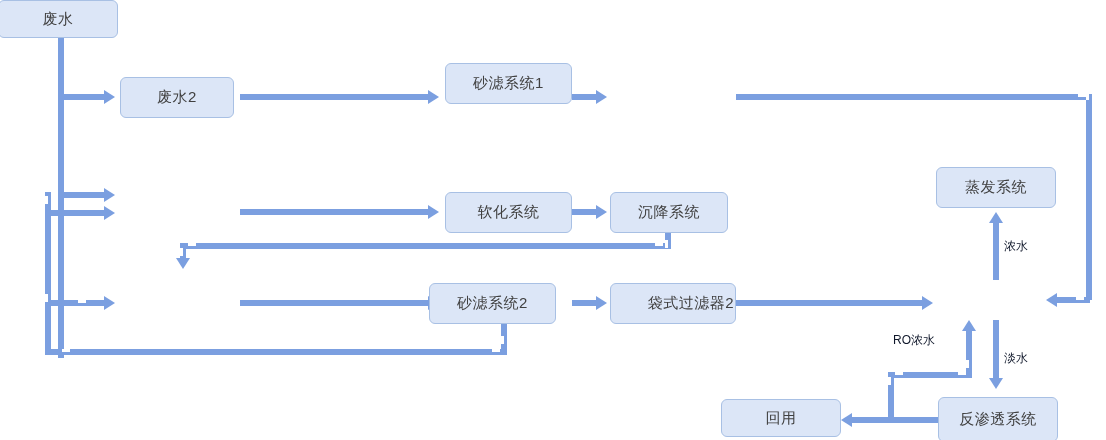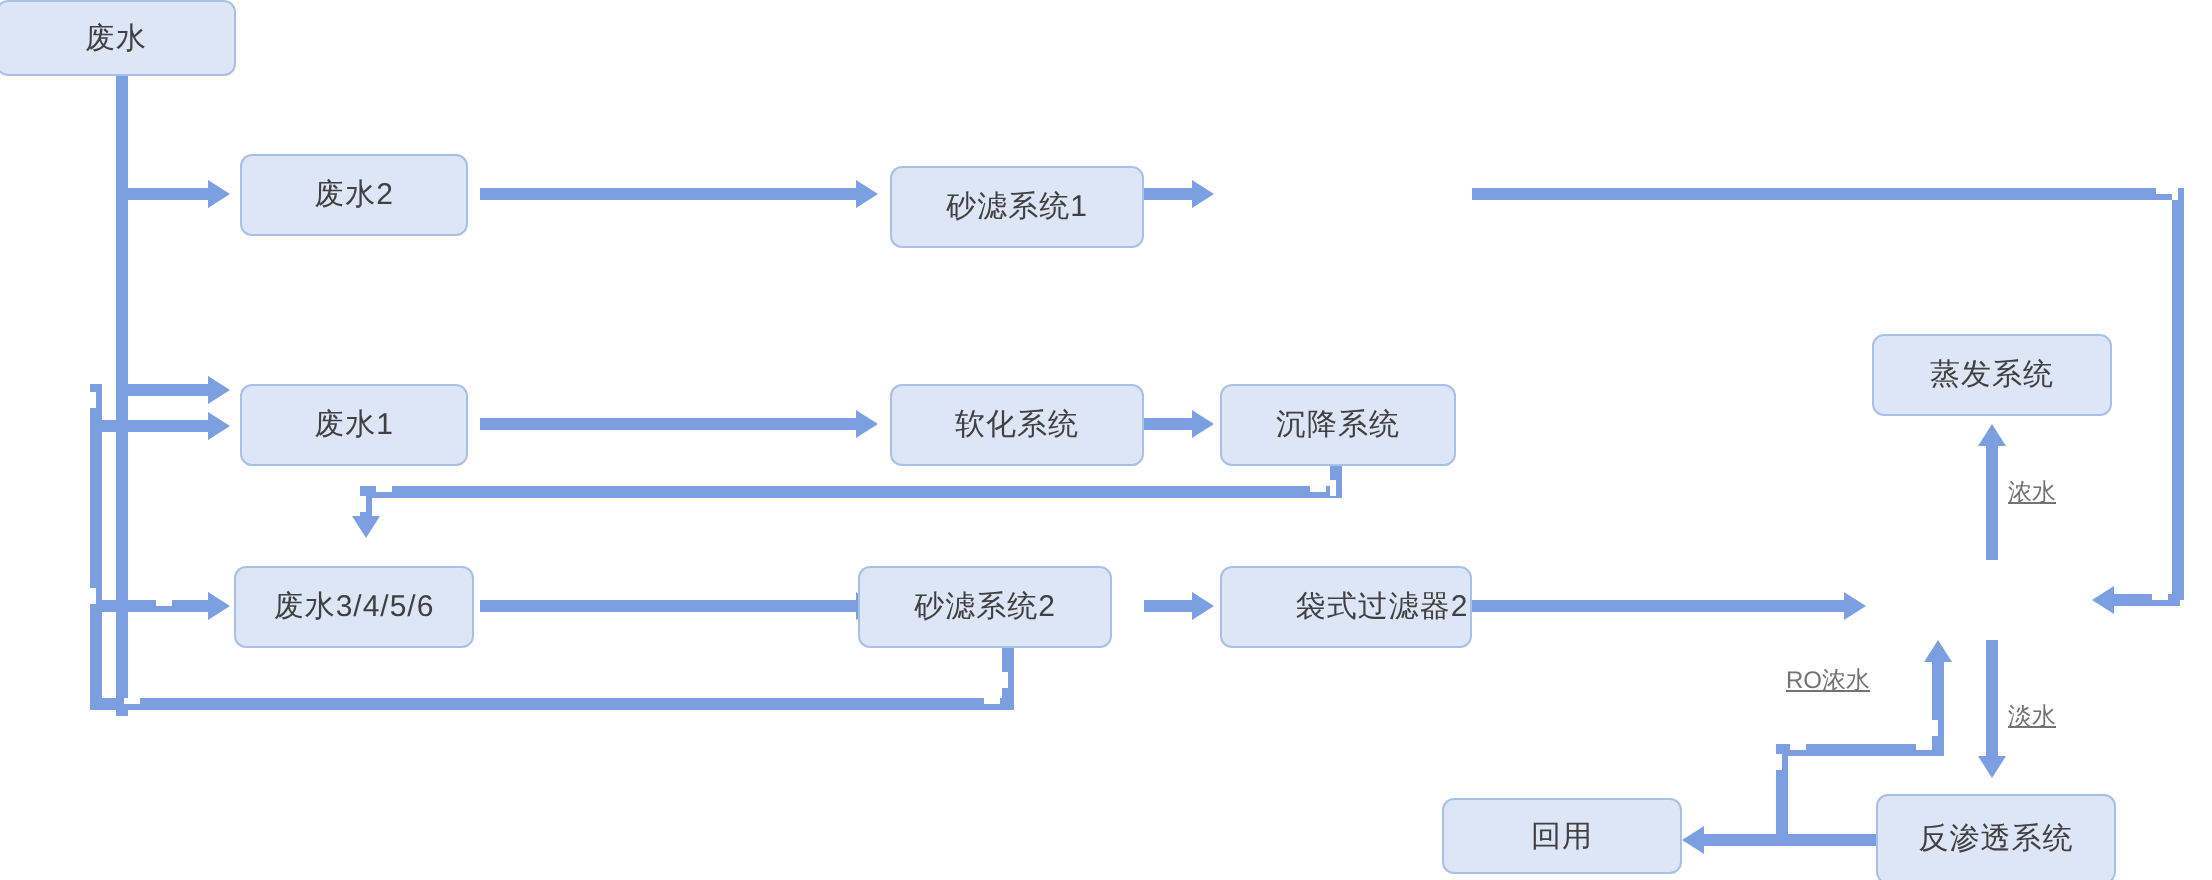--- a/index.html
+++ b/index.html
@@ -37,23 +37,22 @@
   .arw.u{border-left:7px solid transparent;border-right:7px solid transparent;border-bottom:11px solid #7b9fe0;}
   .arw.d{border-left:7px solid transparent;border-right:7px solid transparent;border-top:11px solid #7b9fe0;}
 
   
   .joint{position:absolute;background:#ffffff;width:3px;height:8px;}
   .joint.hz{width:8px;height:3px;}
 
   .edgelabel{
     position:absolute;
     font-size:12px;
-    color:#737373;
+    color:#0f172a;
     white-space:nowrap;
-    text-decoration:underline;
   }
 </style>
 </head>
 <body>
 
 <div id="canvas">
 
   <div class="seg v" style="left:58px;top:38px;height:320px;"></div>
 
   <div class="seg h" style="left:58px;top:94px;width:48px;"></div>
@@ -139,40 +138,34 @@
   <div class="edgelabel" style="left:893px;top:332px;">RO浓水</div>
 
   <div class="node blue" style="left:-2px;top:0px;width:120px;height:38px;">
     <span>废水</span>
   </div>
 
   <div class="node blue" style="left:120px;top:77px;width:114px;height:41px;">
     <span>废水2</span>
   </div>
 
-  <div class="node blue" style="left:445px;top:83px;width:127px;height:41px;">
+  <div class="node blue" style="left:445px;top:63px;width:127px;height:41px;">
     <span>砂滤系统1</span>
   </div>
 
 
-  <div class="node blue" style="left:120px;top:192px;width:114px;height:41px;">
-    <span>废水1</span>
-  </div>
 
   <div class="node blue" style="left:445px;top:192px;width:127px;height:41px;align-items:center;">
     <span>软化系统</span>
   </div>
 
   <div class="node blue" style="left:610px;top:192px;width:118px;height:41px;">
     <span>沉降系统</span>
   </div>
 
-  <div class="node blue" style="left:117px;top:283px;width:120px;height:41px;">
-    <span>废水3/4/5/6</span>
-  </div>
 
   <div class="node blue" style="left:429px;top:283px;width:127px;height:41px;">
     <span>砂滤系统2</span>
   </div>
 
   <div class="node blue" style="left:610px;top:283px;width:126px;height:41px;padding-left:36px;">
     <span>袋式过滤器2</span>
   </div>
 
   <div class="node blue" style="left:936px;top:167px;width:120px;height:41px;">

